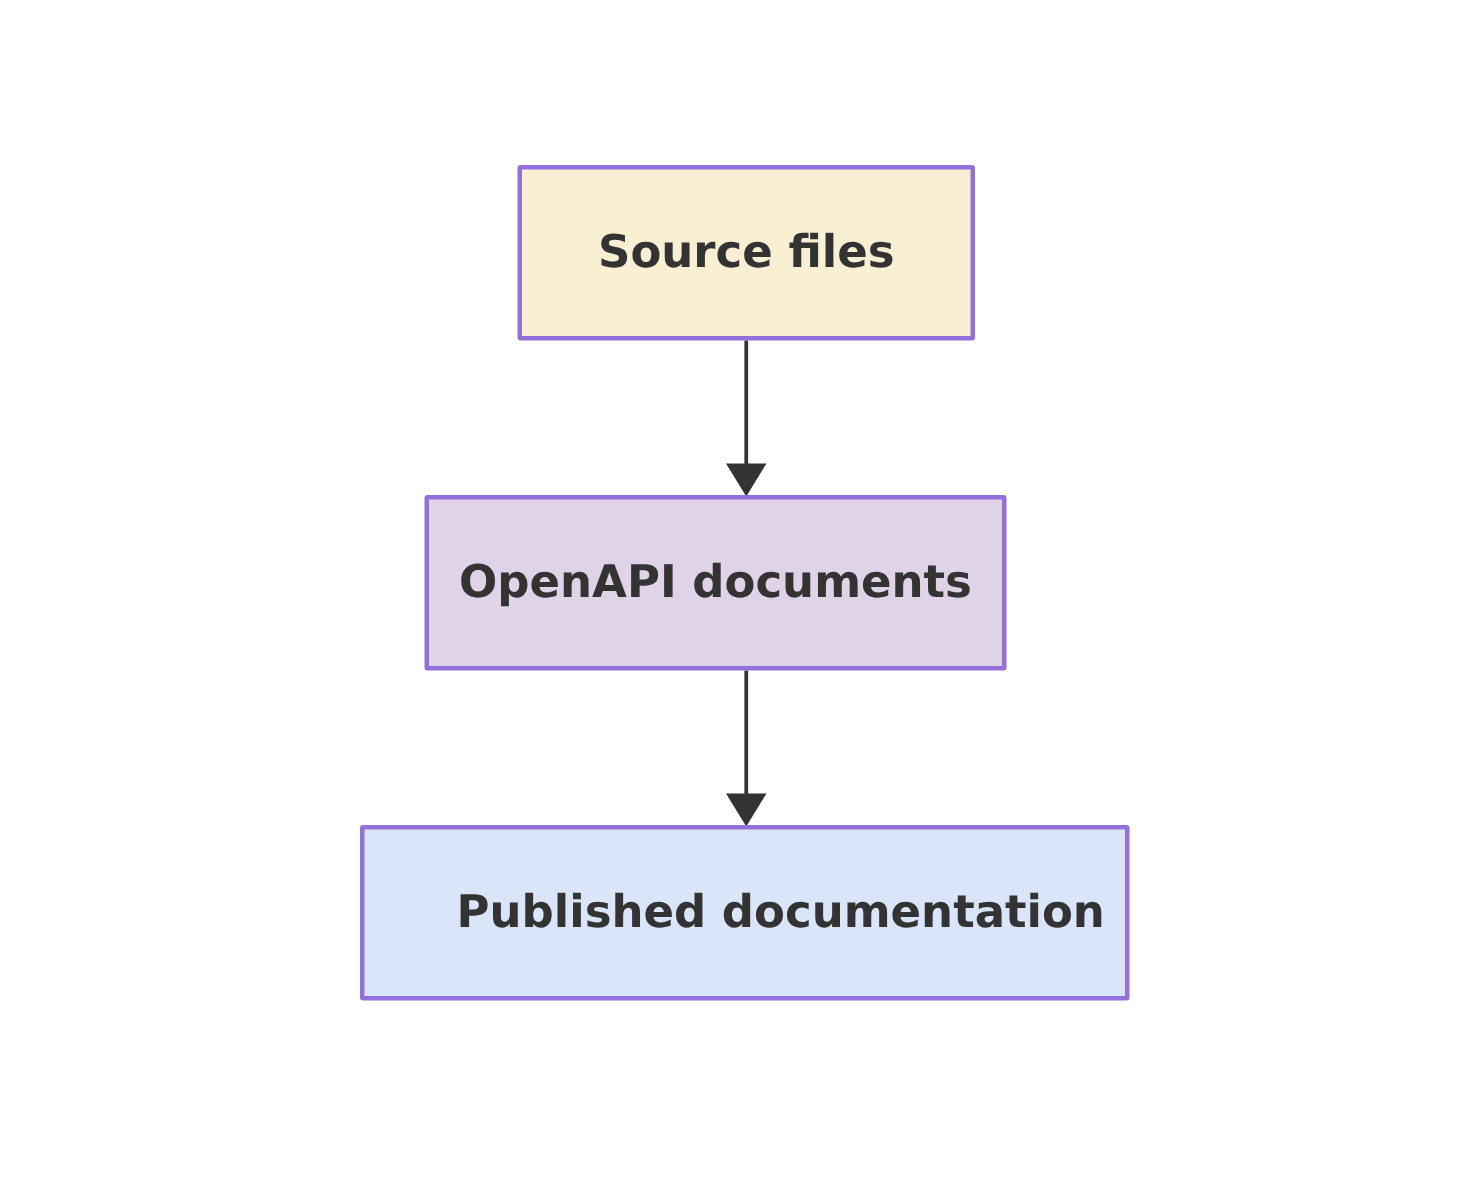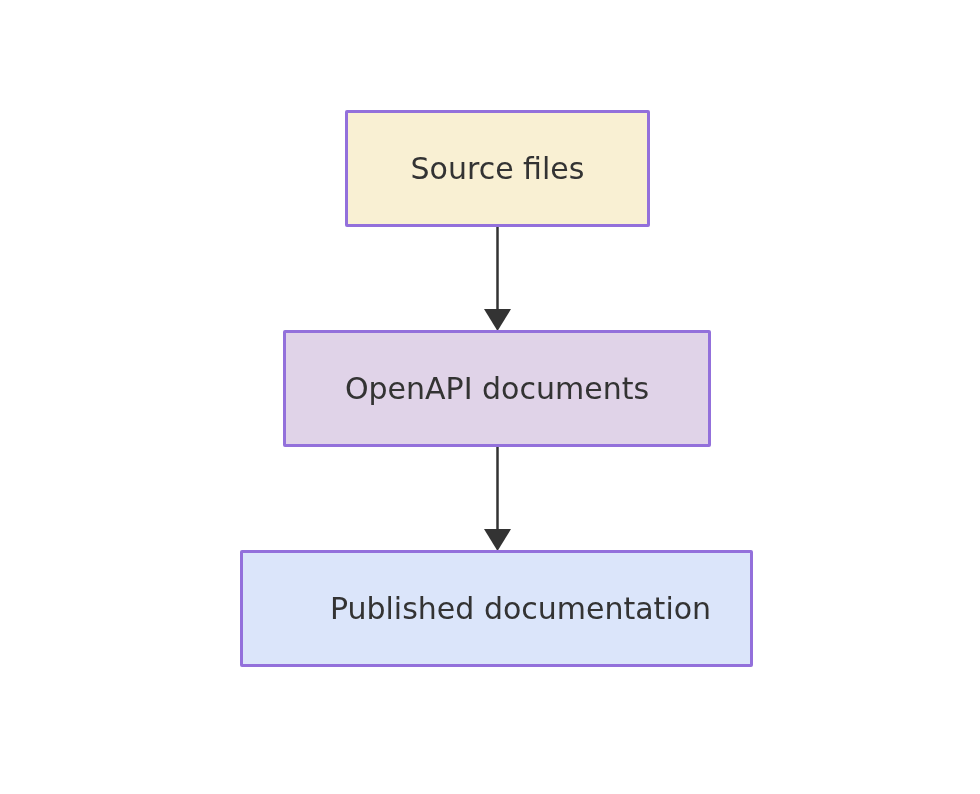--- a/index.html
+++ b/index.html
@@ -7,20 +7,21 @@
     padding: 0;
     background: #ffffff;
   }
   .canvas {
     position: relative;
     width: 980px;
     height: 794px;
     background: #ffffff;
     overflow: hidden;
     font-family: "DejaVu Sans", "Liberation Sans", sans-serif;
+    font-weight: bold;
   }
   .node {
     position: absolute;
     box-sizing: border-box;
     border: 3px solid #9370db;
     border-radius: 2px;
     display: flex;
     align-items: center;
     justify-content: center;
   }
@@ -33,21 +34,21 @@
   }
   #node-source {
     left: 345px;
     top: 110px;
     width: 305px;
     height: 117px;
   }
   #node-openapi {
     left: 283px;
     top: 330px;
-    width: 428px;
+    width: 388px;
     height: 117px;
   }
   #node-published {
     left: 240px;
     top: 550px;
     width: 513px;
     height: 117px;
     padding-left: 48px;
   }
   .edges-layer {

